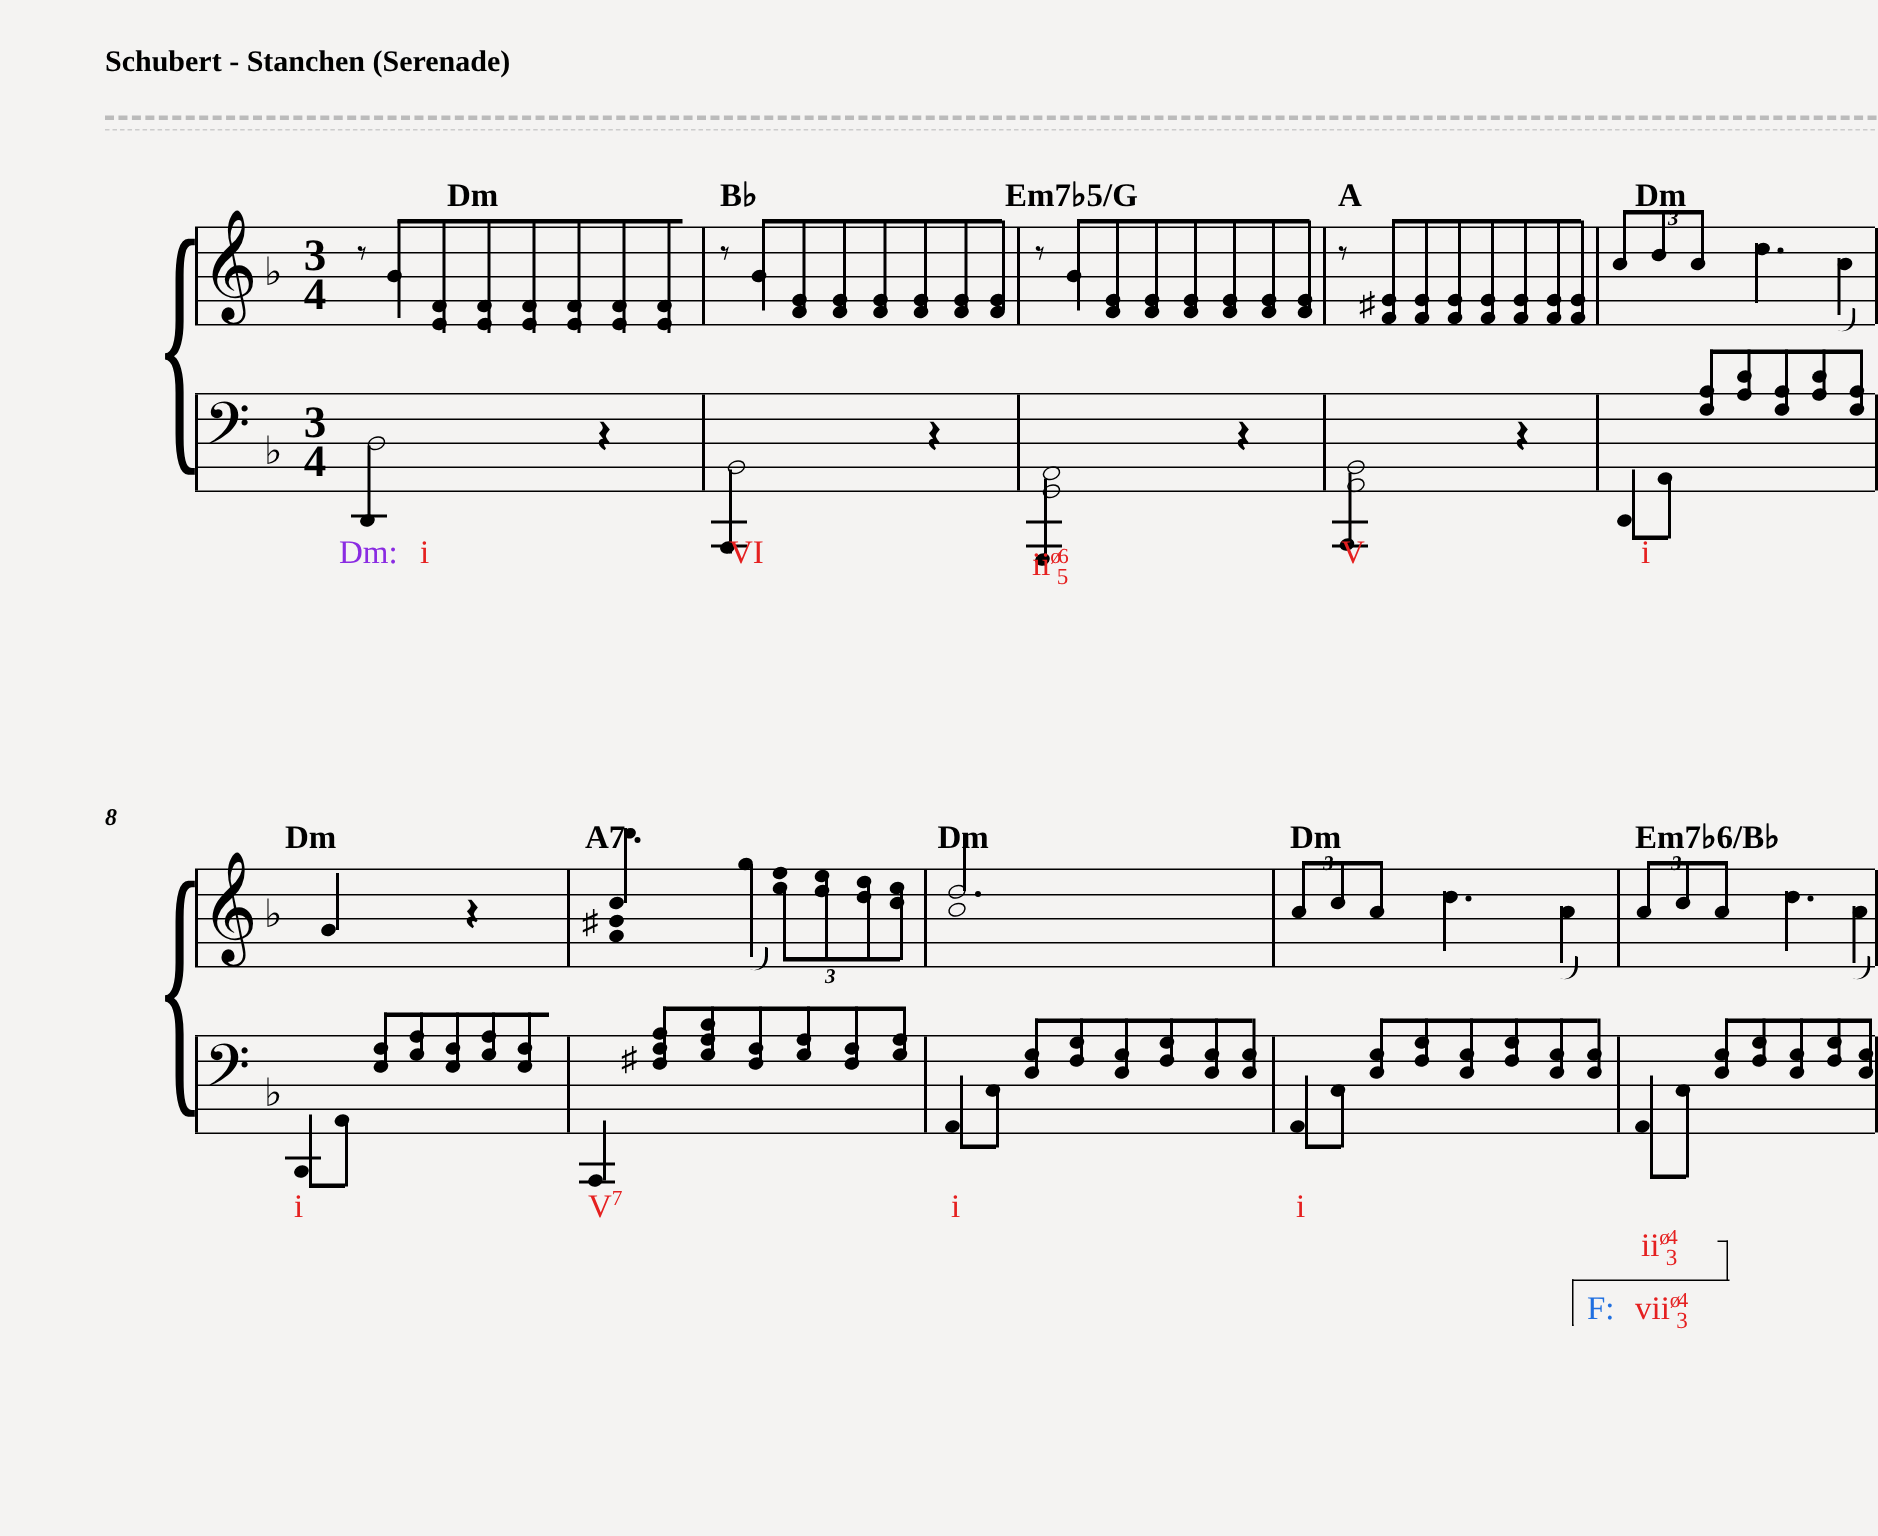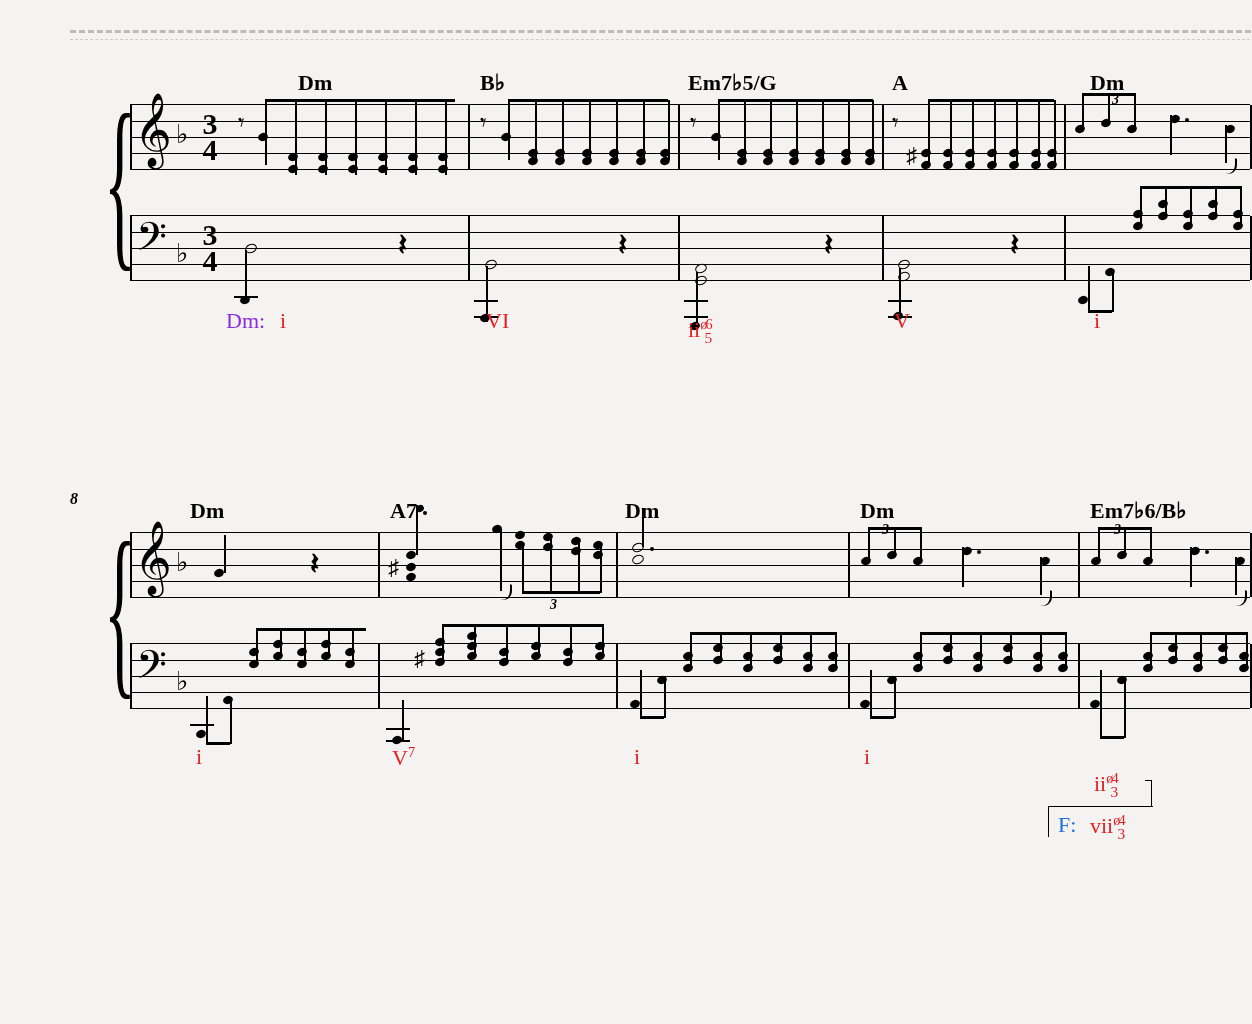--- a/index.html
+++ b/index.html
@@ -186,28 +186,29 @@
   .hook-line {
     position: absolute;
     border-right: 1.5px solid #000;
     border-top: 1.5px solid #000;
   }
 </style>
 </head>
 <body>
 
 <div class="page">
+  <div class="title">Schubert - Stanchen (Serenade)</div>
   <div class="ruler"></div>
 
   <div class="system">
 
     <div class="chord-row">
       <span style="left:228px">Dm</span>
       <span style="left:410px">B♭</span>
-      <span style="left:618px">Em7♭5/G</span>
+      <span style="left:600px">Em7♭5/G</span>
       <span style="left:822px">A</span>
       <span style="left:1020px">Dm</span>
       <span class="tnum small" style="left:1042px; top:22px;">3</span>
     </div>
 
     <div style="position:relative;">
       <div class="brace">{</div>
 
       <div class="staff" id="s1t">
         <div class="line" style="top:16px"></div>

